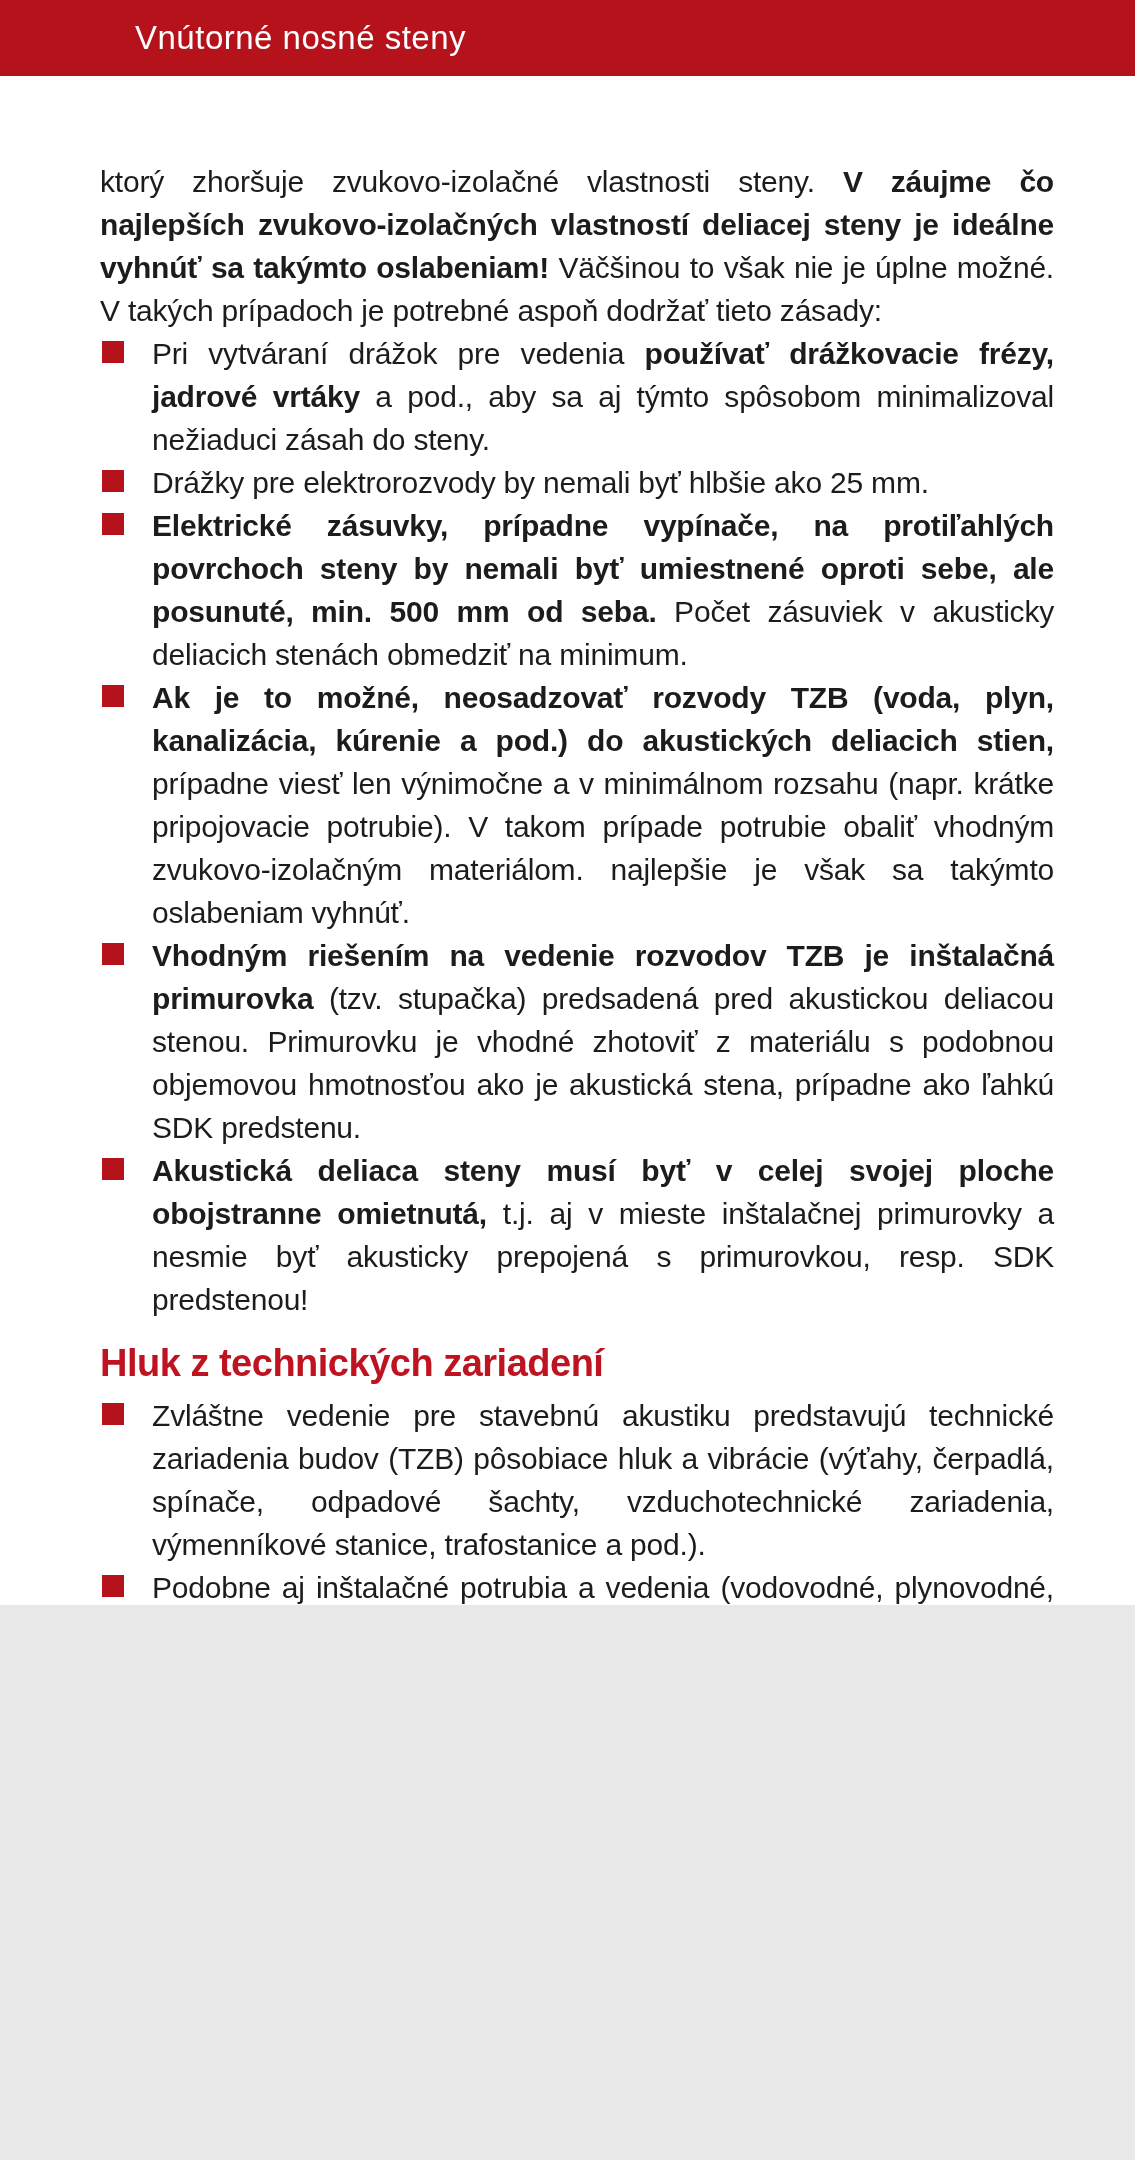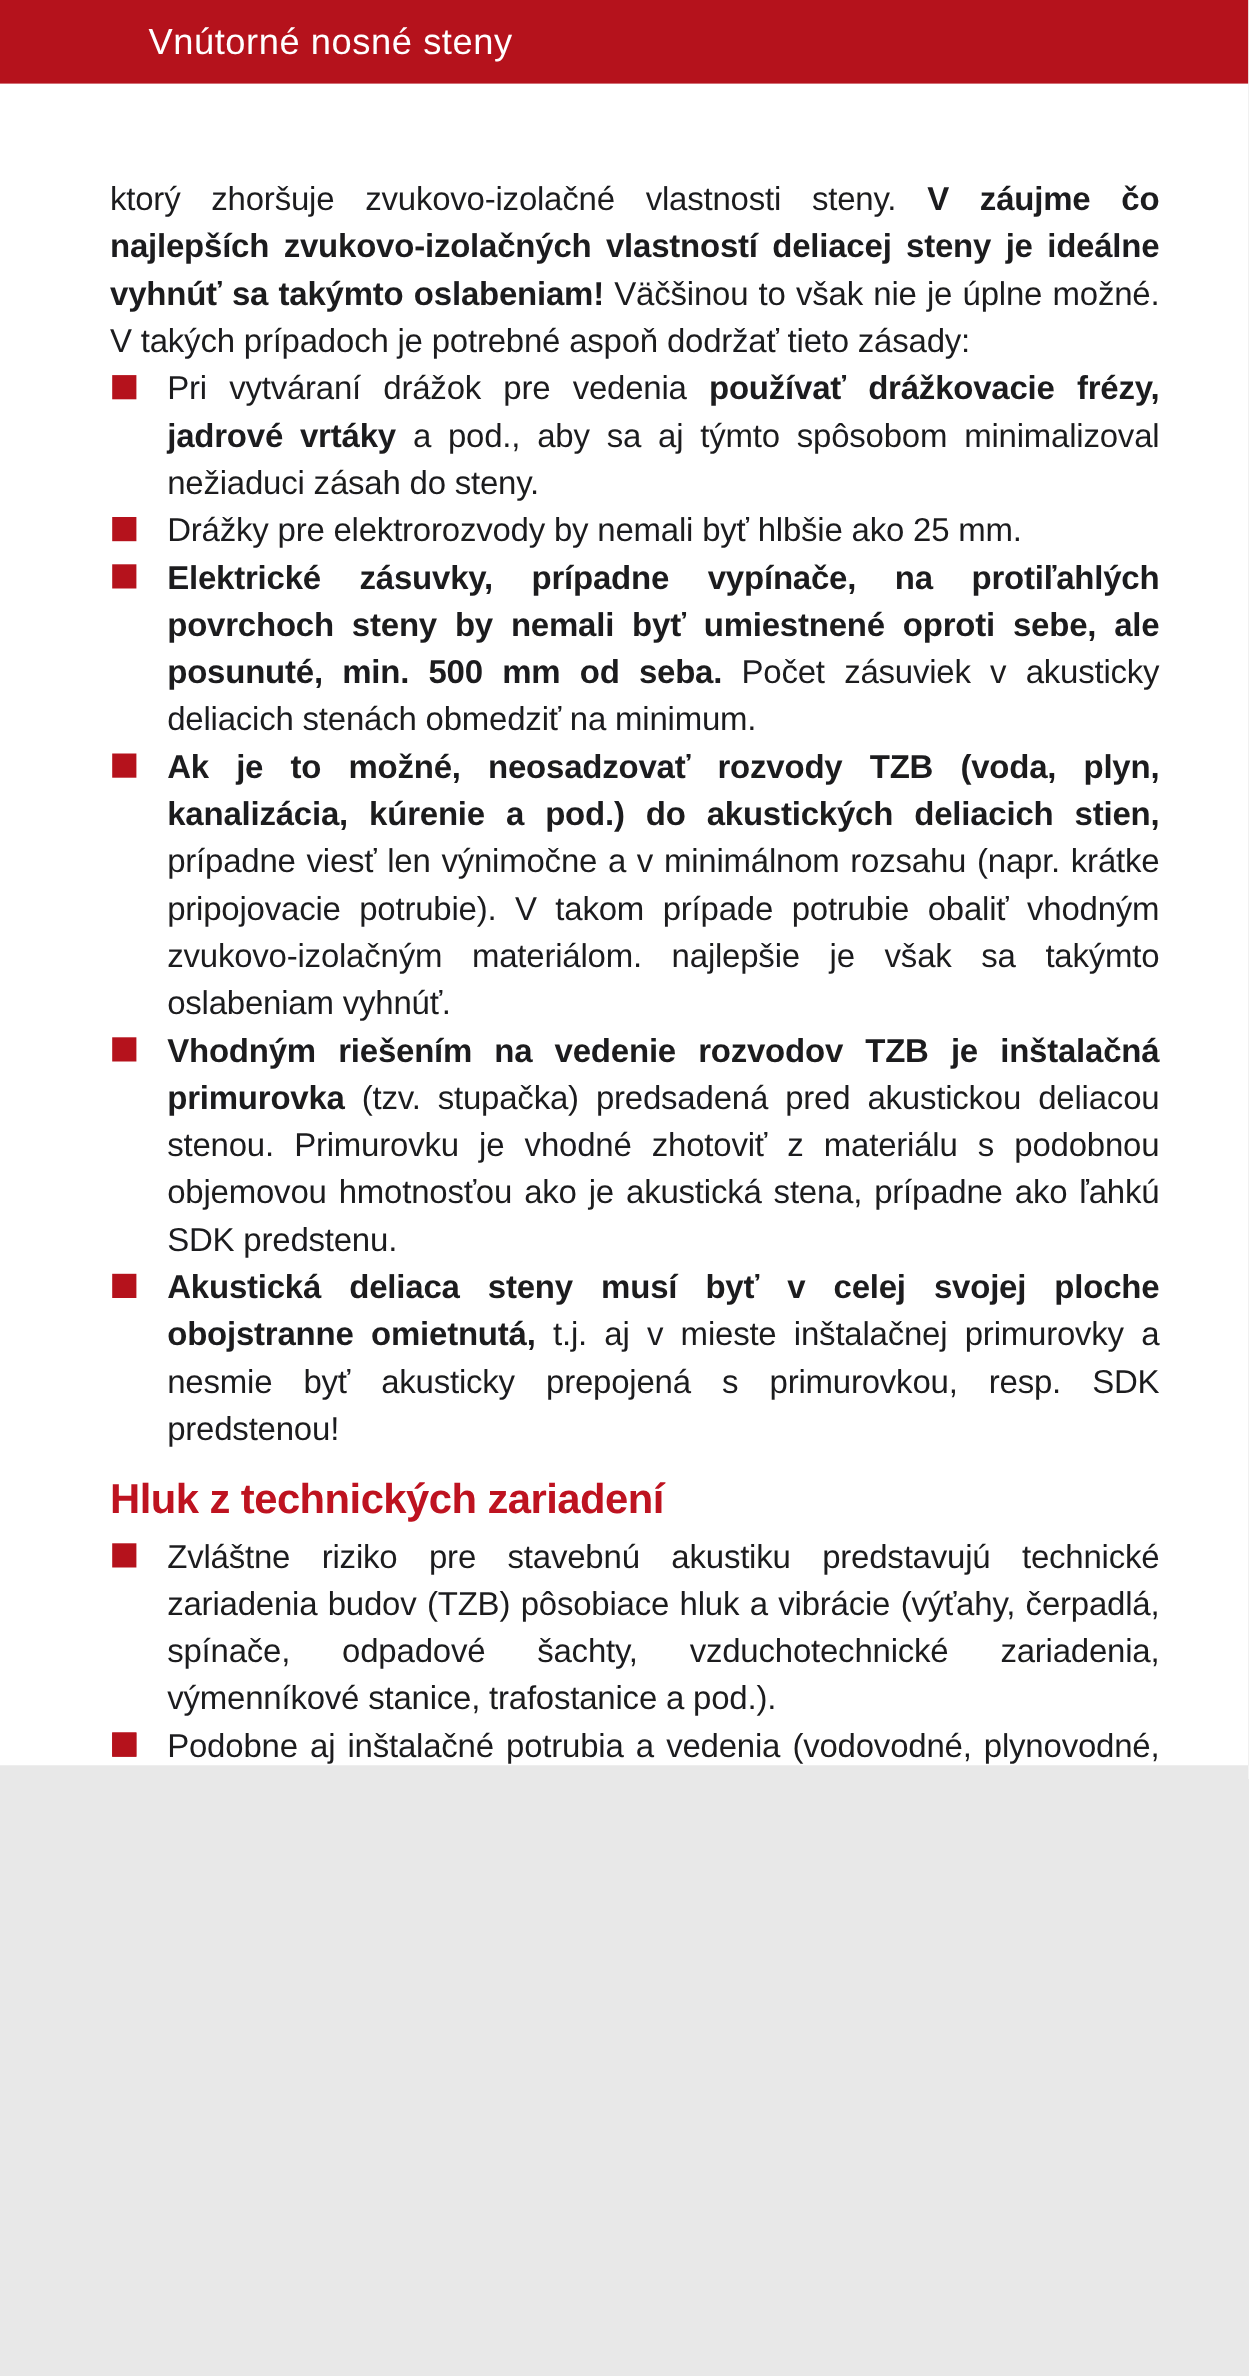--- a/index.html
+++ b/index.html
@@ -119,21 +119,21 @@
         <span class="sq"></span>
         <span class="li-text"><span class="b">Akustická deliaca steny musí byť v celej svojej ploche obojstranne omietnutá,</span><span> t.j. aj v mieste inštalačnej primurovky a nesmie byť akusticky prepojená s primurovkou, resp. SDK predstenou!</span></span>
       </li>
     </ul>
 
     <h2 class="section-heading">Hluk z technických zariadení</h2>
 
     <ul class="blist">
       <li>
         <span class="sq"></span>
-        <span class="li-text"><span>Zvláštne riziko pre stavebnú akustiku predstavujú technické zariadenia budov (TZB) pôsobiace hluk a vibrácie (výťahy, čerpadlá, spínače, odpadové šachty, vzduchotechnické zariadenia, výmenníkové stanice, trafostanice a pod.).</span></span>
+        <span class="li-text"><span>Zvláštne vedenie pre stavebnú akustiku predstavujú technické zariadenia budov (TZB) pôsobiace hluk a vibrácie (výťahy, čerpadlá, spínače, odpadové šachty, vzduchotechnické zariadenia, výmenníkové stanice, trafostanice a pod.).</span></span>
       </li>
       <li>
         <span class="sq"></span>
       </li>
       <li>
         <span class="sq"></span>
         <span class="li-text"><span>Podobne aj inštalačné potrubia a vedenia (vodovodné, plynovodné, vzduchotechnické, kanalizačné, teplovodné a pod.) sa musia viesť a fixovať tak, aby neprenášali do akusticky chránených miestností hluk spôsobený ich používaním ani hluk zachytený z iného zdroja.</span></span>
       </li>
     </ul>
 

